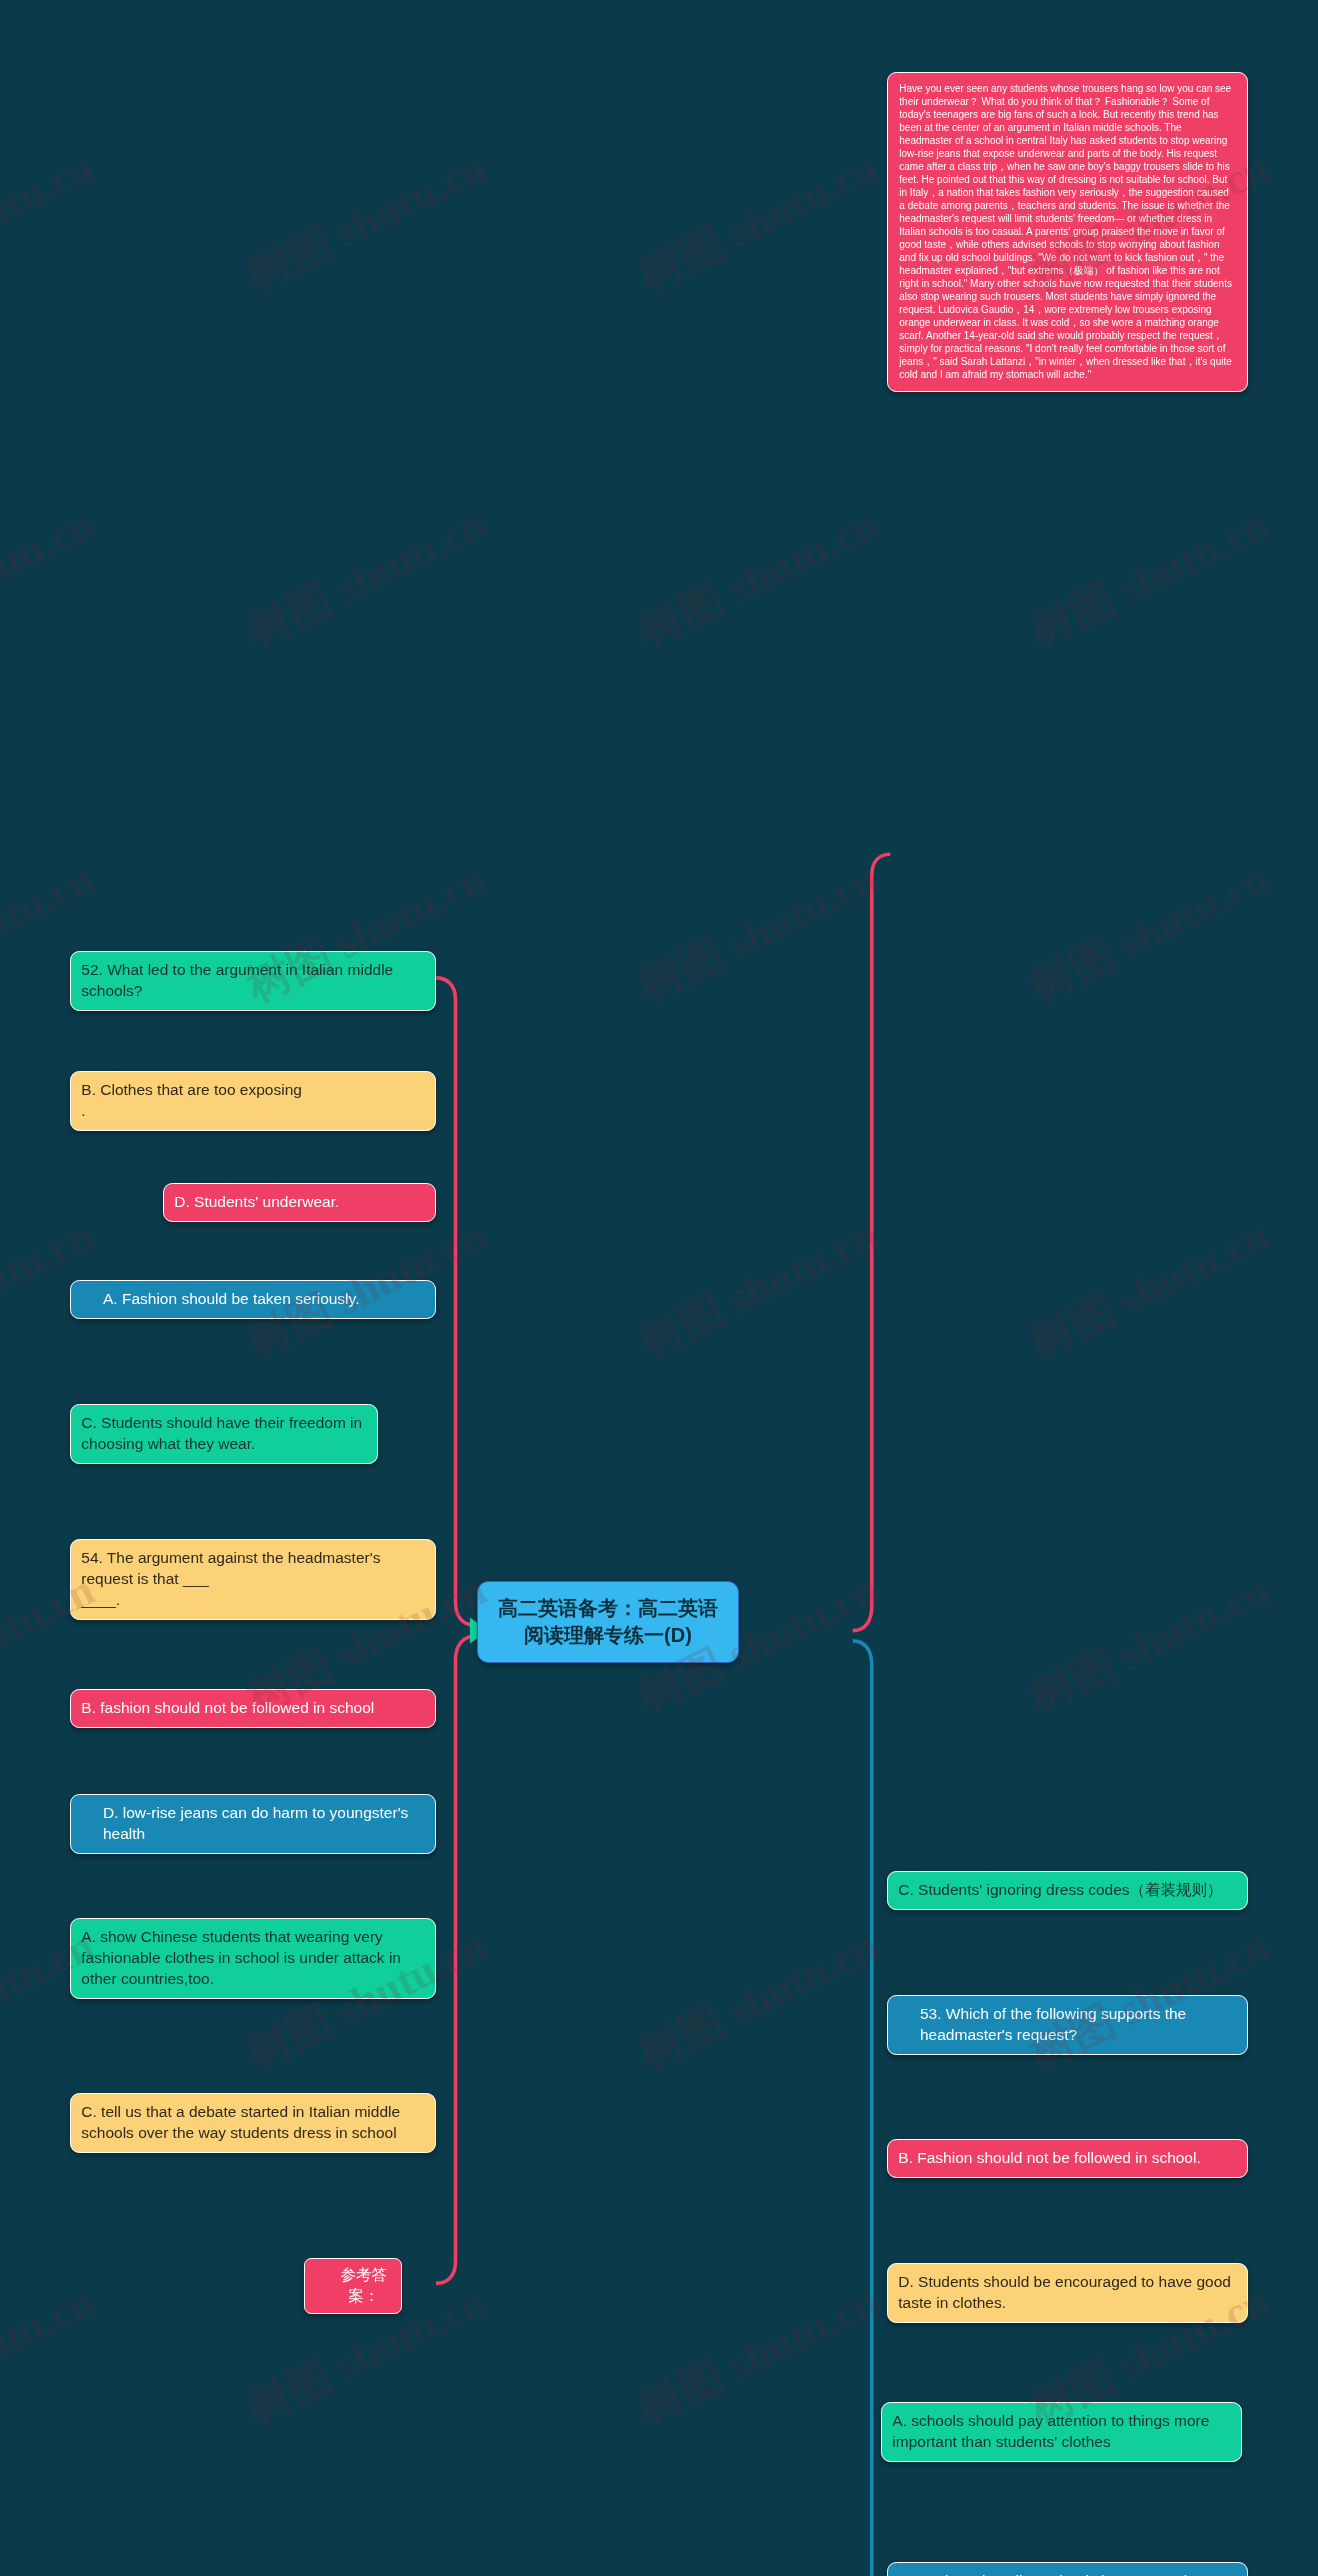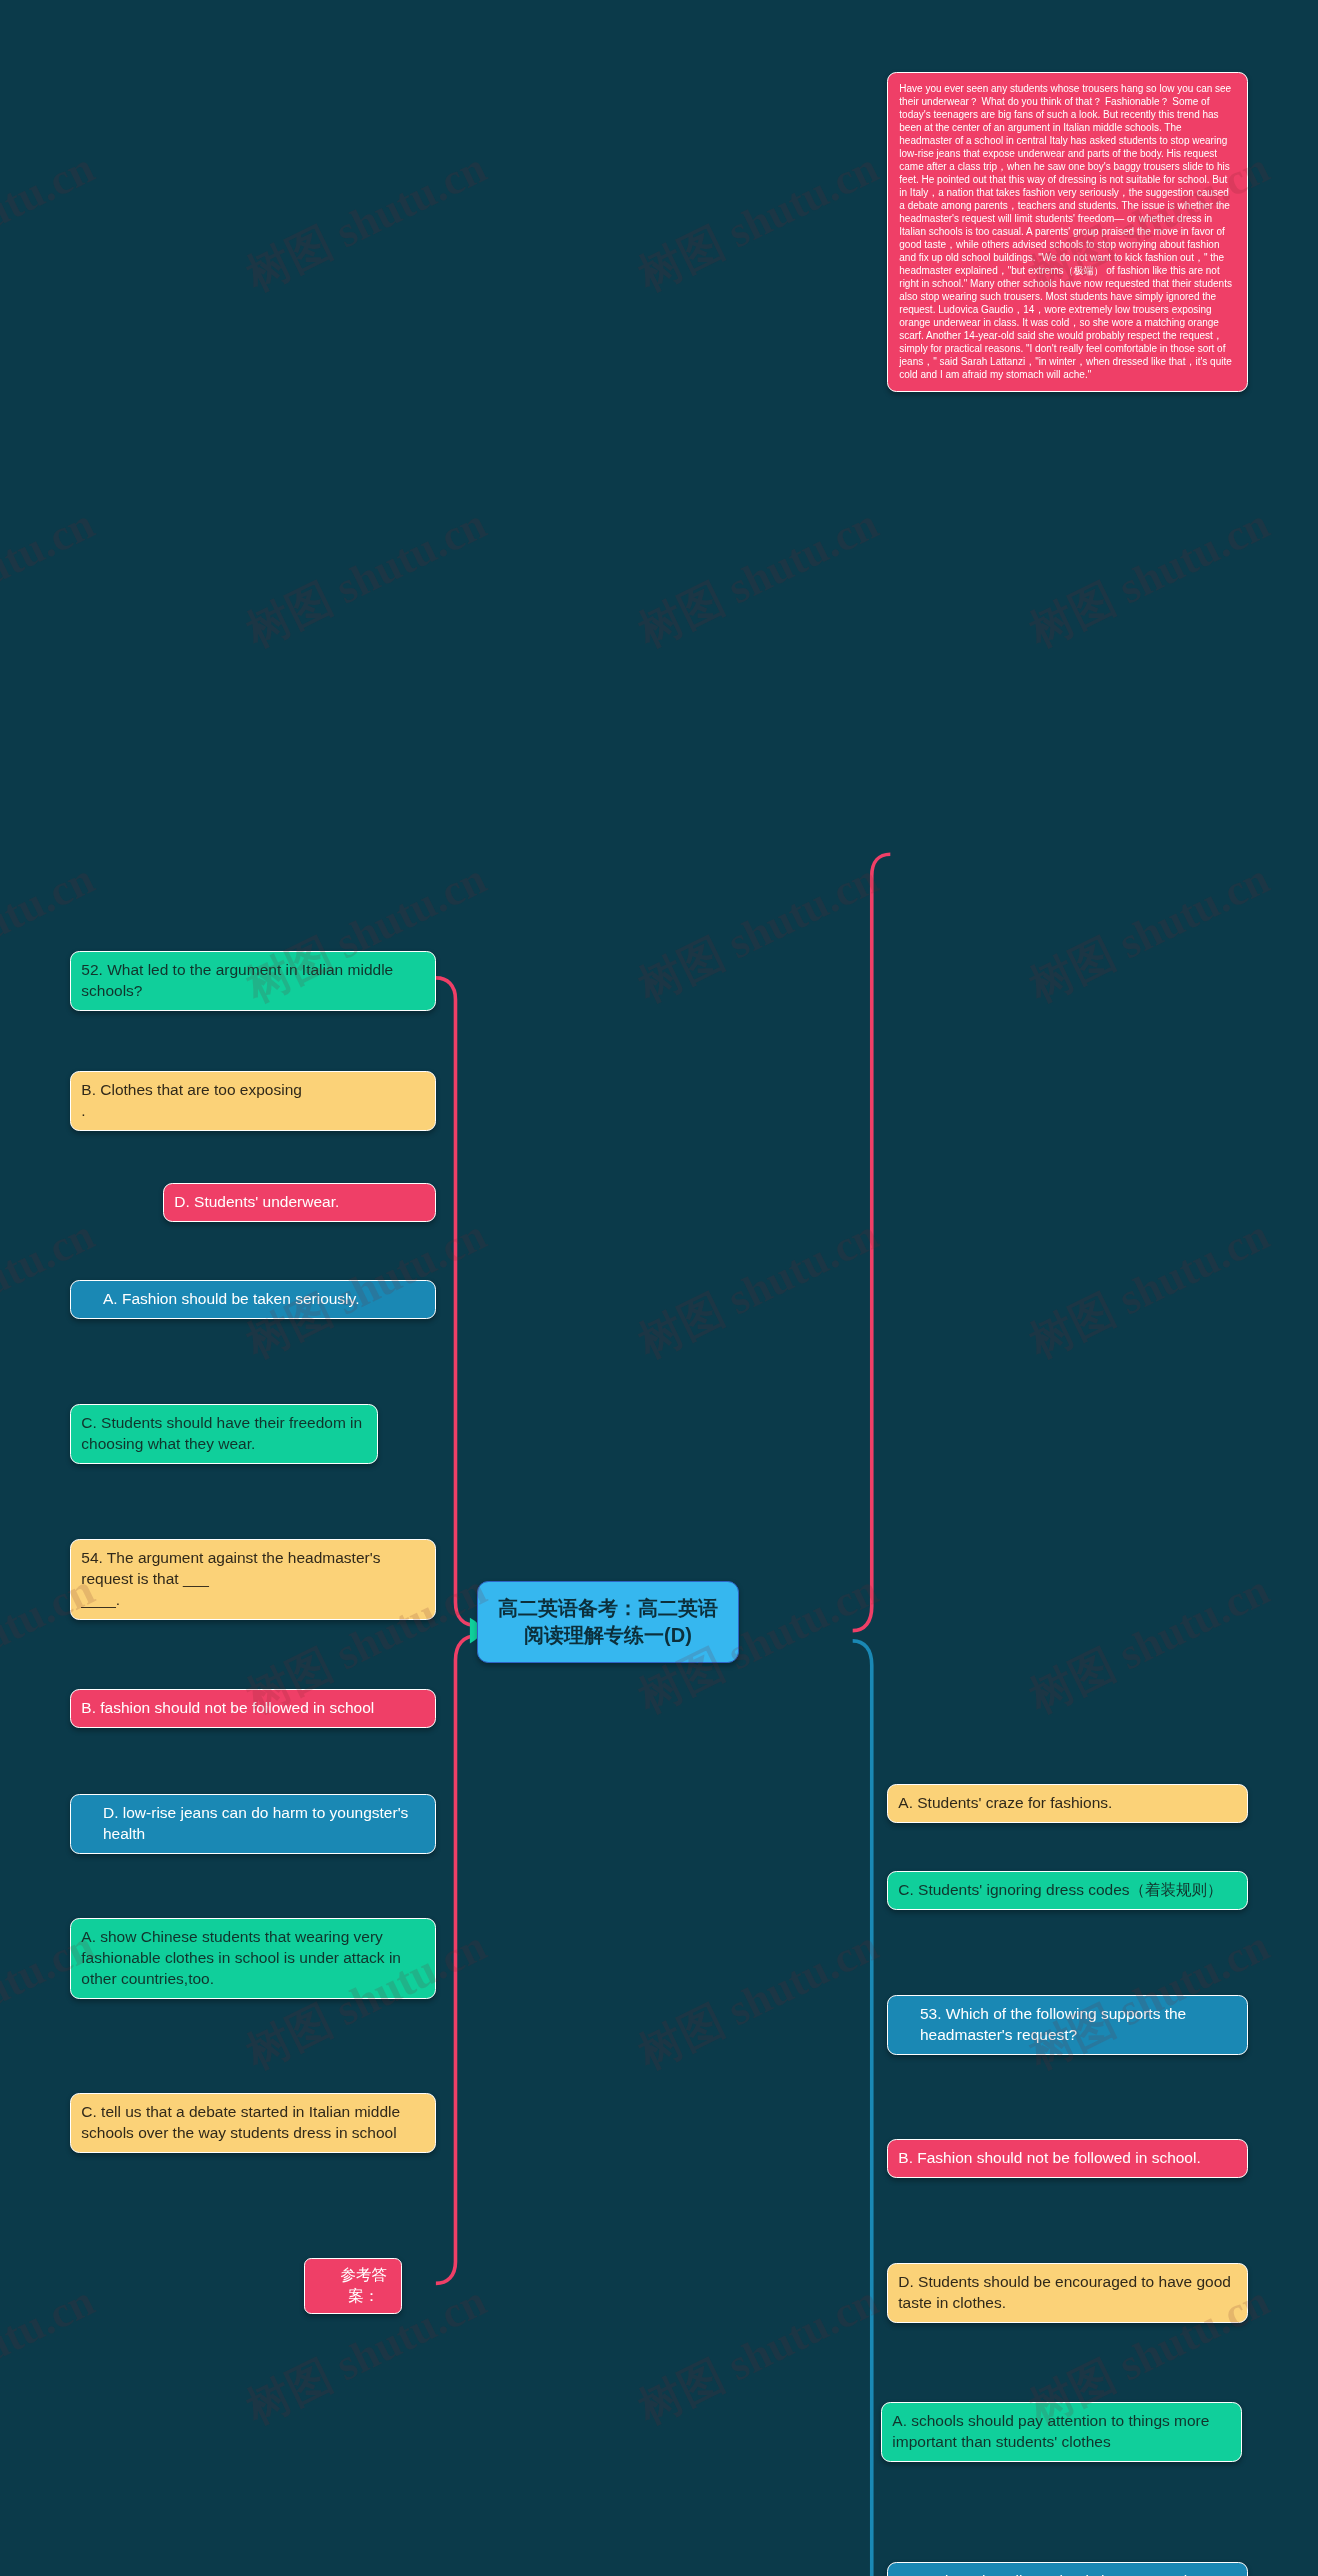--- a/index.html
+++ b/index.html
@@ -86,21 +86,20 @@
   <div class="node c-blue fs-md" style="left:70px;top:1794px;width:366px;">D. low-rise jeans can do harm to youngster's health</div>
 
   <div class="node c-green fs-md" style="left:70px;top:1918px;width:366px;">A. show Chinese students that wearing very fashionable clothes in school is under attack in other countries,too.</div>
 
   <div class="node c-yellow fs-md" style="left:70px;top:2093px;width:366px;">C. tell us that a debate started in Italian middle schools over the way students dress in school</div>
 
   <div class="node c-pink answer-tag" style="left:304px;top:2258px;width:98px;padding-left:31px;">参考答案：</div>
 
   <div class="node c-pink passage" style="left:887px;top:72px;width:361px;">Have you ever seen any students whose trousers hang so low you can see their underwear？ What do you think of that？ Fashionable？ Some of today's teenagers are big fans of such a look. But recently this trend has been at the center of an argument in Italian middle schools. The headmaster of a school in central Italy has asked students to stop wearing low-rise jeans that expose underwear and parts of the body. His request came after a class trip，when he saw one boy's baggy trousers slide to his feet. He pointed out that this way of dressing is not suitable for school. But in Italy，a nation that takes fashion very seriously，the suggestion caused a debate among parents，teachers and students. The issue is whether the headmaster's request will limit students' freedom— or whether dress in Italian schools is too casual. A parents' group praised the move in favor of good taste，while others advised schools to stop worrying about fashion and fix up old school buildings. "We do not want to kick fashion out，" the headmaster explained，"but extrems（极端） of fashion like this are not right in school." Many other schools have now requested that their students also stop wearing such trousers. Most students have simply ignored the request. Ludovica Gaudio，14，wore extremely low trousers exposing orange underwear in class. It was cold，so she wore a matching orange scarf. Another 14-year-old said she would probably respect the request，simply for practical reasons. "I don't really feel comfortable in those sort of jeans，" said Sarah Lattanzi，"in winter，when dressed like that，it's quite cold and I am afraid my stomach will ache."</div>
 
-  <div class="node c-yellow fs-md" style="left:887px;top:1784px;width:361px;">A. Students' craze for fashions.</div>
 
   <div class="node c-green fs-md" style="left:887px;top:1871px;width:361px;">C. Students' ignoring dress codes（着装规则）</div>
 
   <div class="node c-blue fs-md" style="left:887px;top:1995px;width:361px;">53. Which of the following supports the headmaster's request?</div>
 
   <div class="node c-pink fs-md" style="left:887px;top:2139px;width:361px;">B. Fashion should not be followed in school.</div>
 
   <div class="node c-yellow fs-md" style="left:887px;top:2263px;width:361px;">D. Students should be encouraged to have good taste in clothes.</div>
 
   <div class="node c-green fs-md" style="left:881px;top:2402px;width:361px;">A. schools should pay attention to things more important than students' clothes</div>

